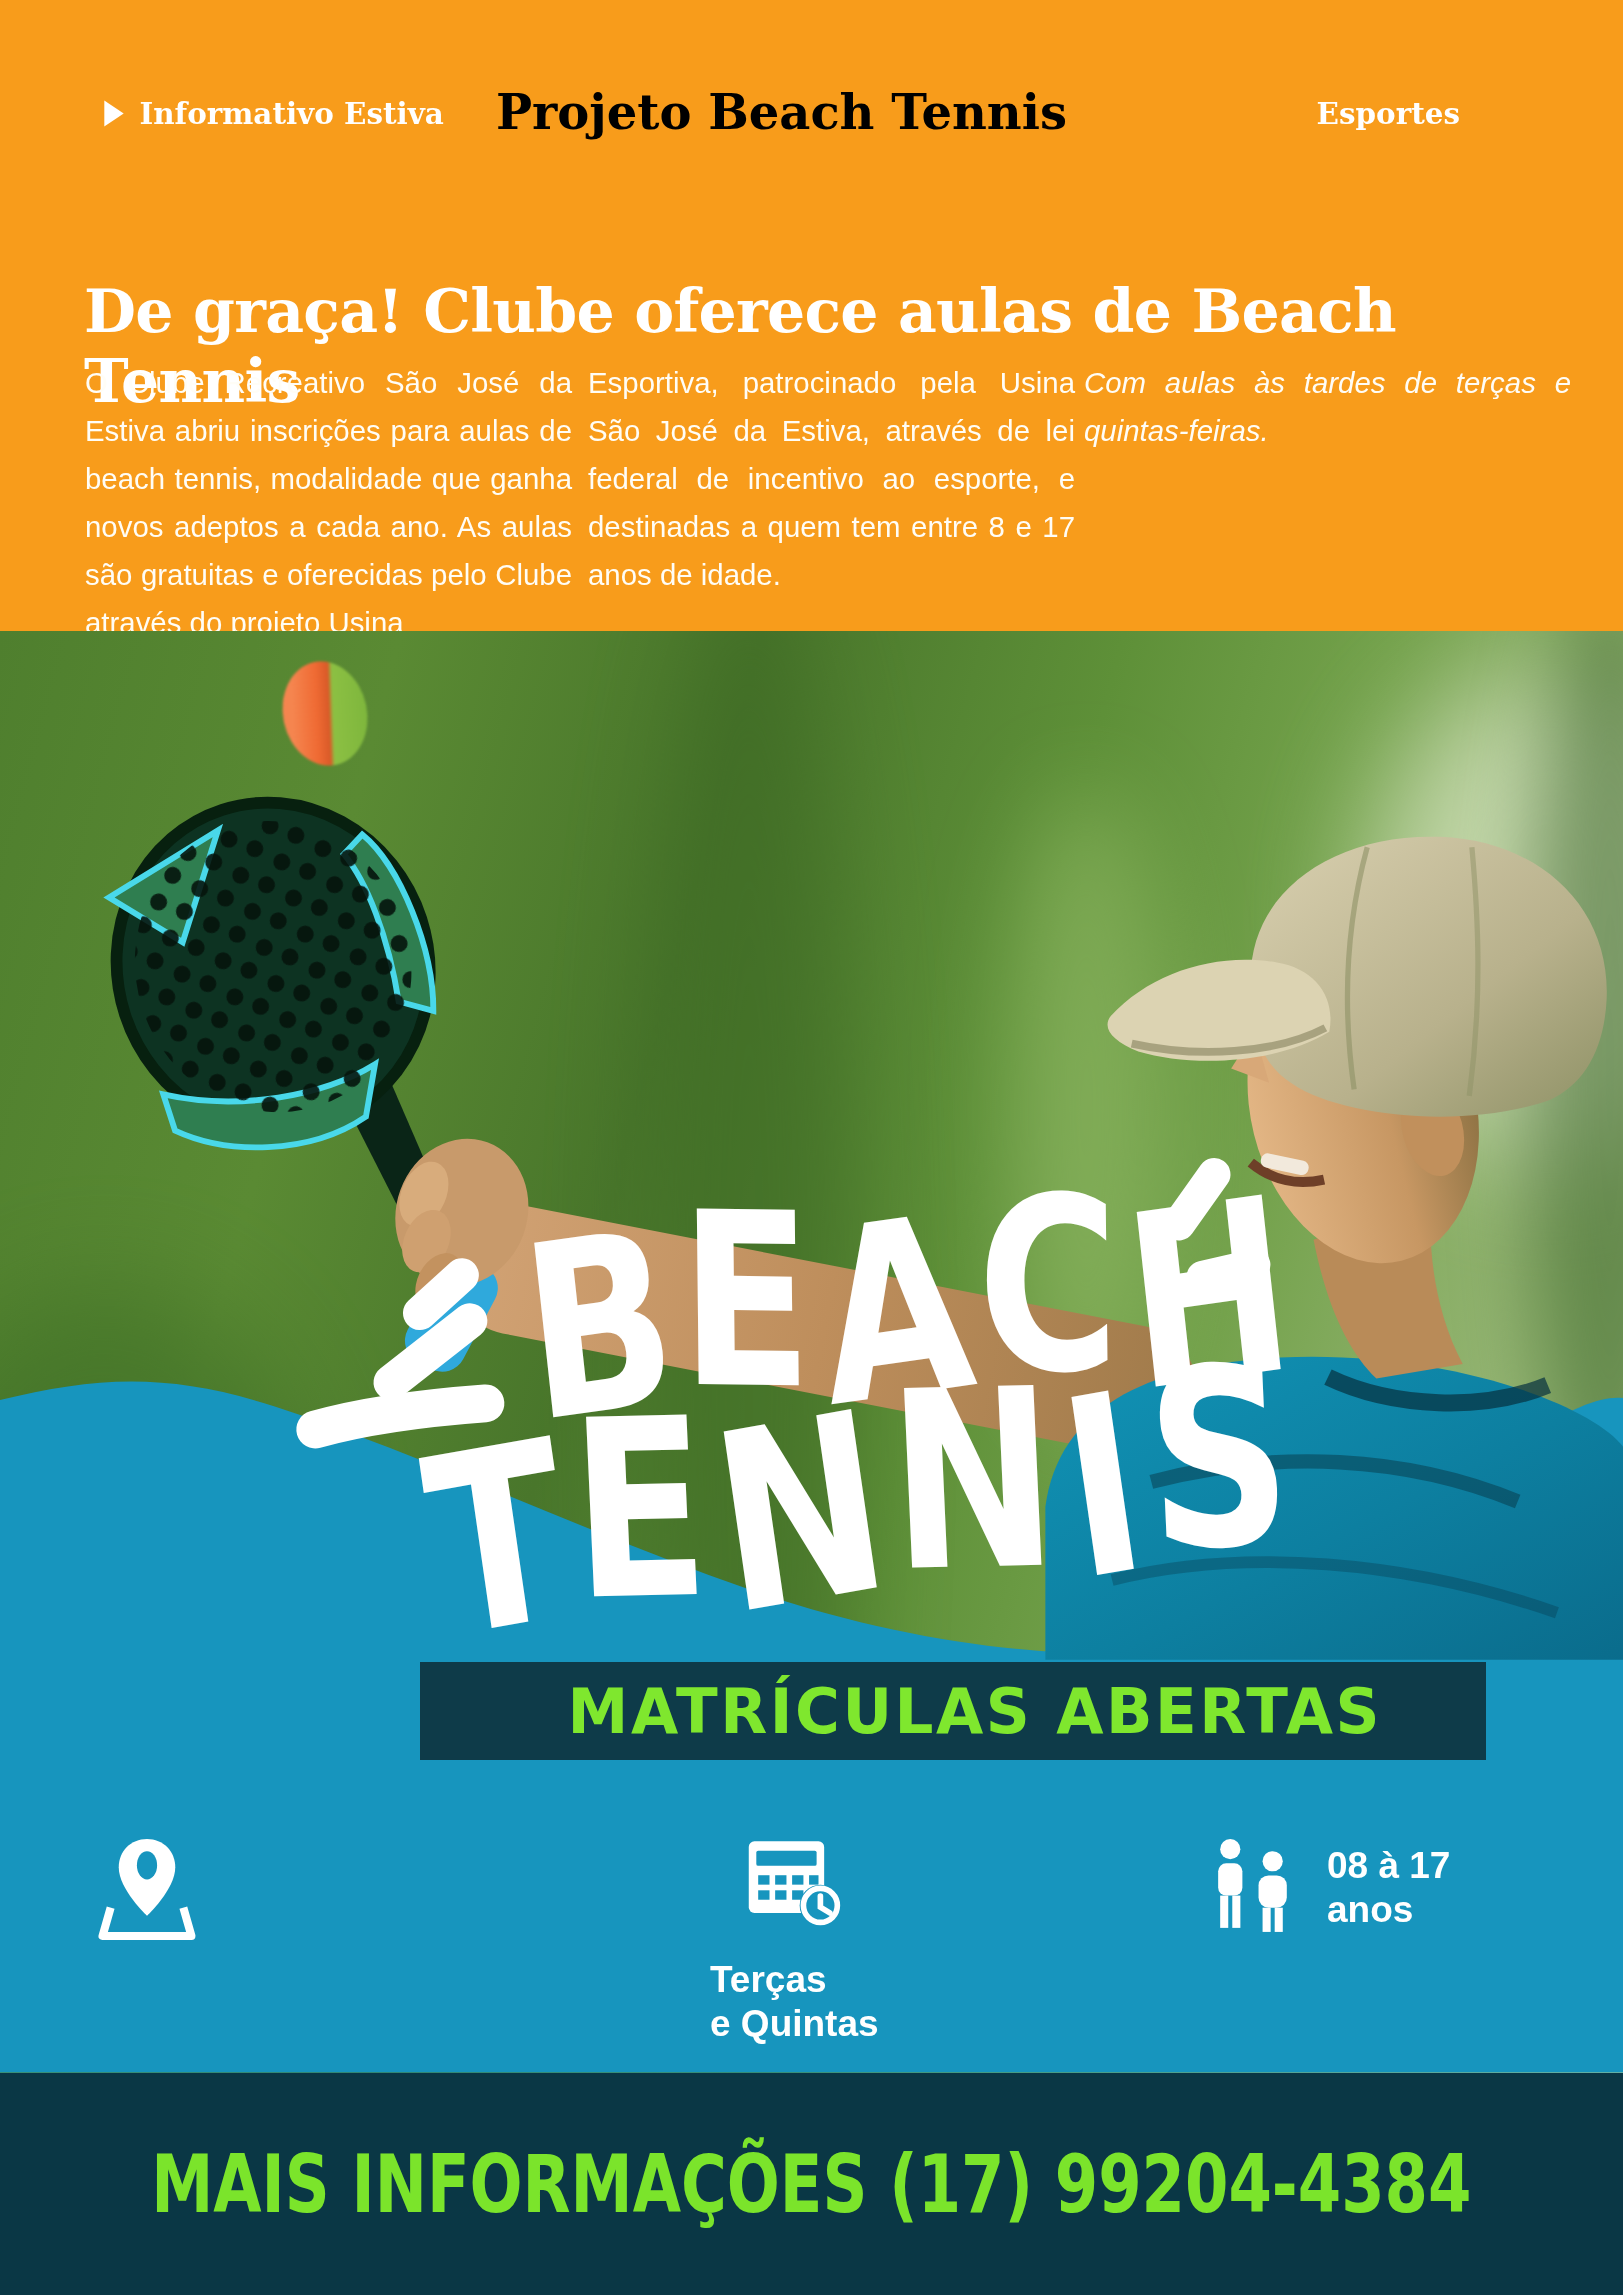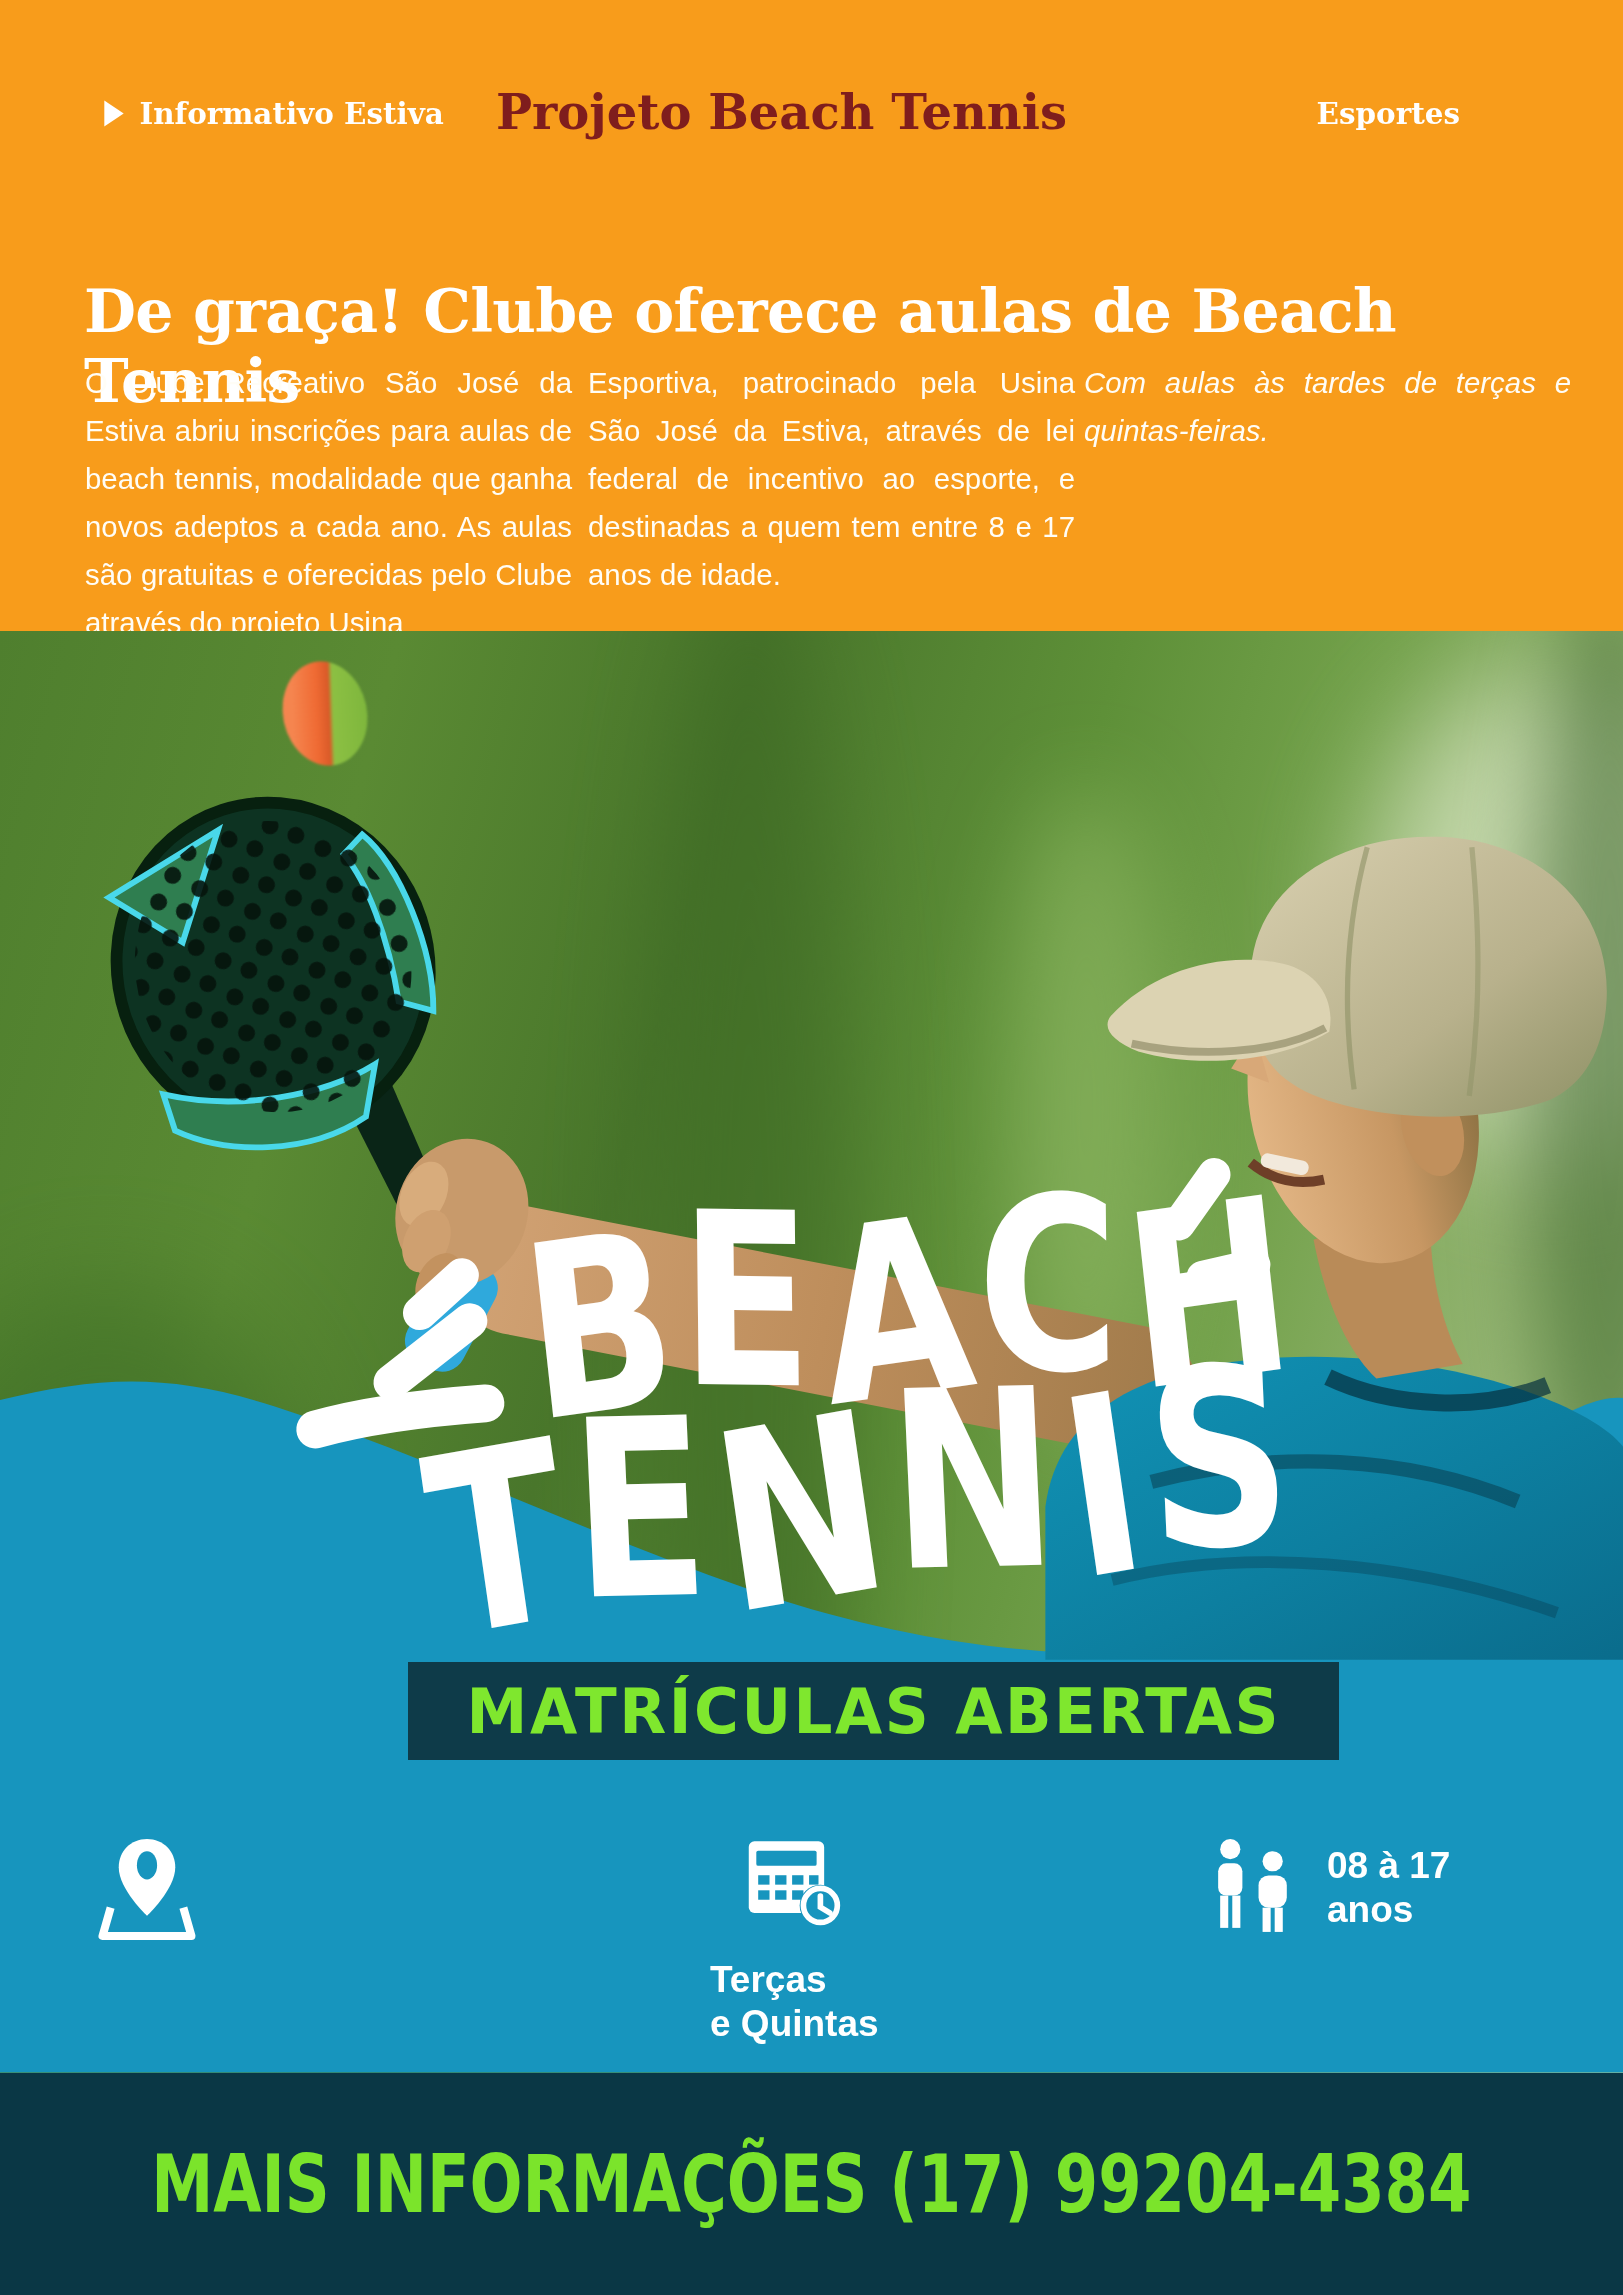--- a/index.html
+++ b/index.html
@@ -5,21 +5,21 @@
   html,body{margin:0;padding:0;background:#e8e8e8;}
   .page{position:relative;width:1623px;height:2295px;margin:0 auto;overflow:hidden;
         font-family:"Liberation Sans","DejaVu Sans",sans-serif;background:#F89C1B;}
 
   
   .orange{position:absolute;left:0;top:0;width:1623px;height:631px;background:#F89C1B;}
   .masthead{position:absolute;left:0;top:84px;width:1563px;height:79px;color:#fff;}
   .brand{position:absolute;left:103px;top:11.8px;display:flex;align-items:center;gap:14.4px;
          font-family:"DejaVu Serif","Liberation Serif",serif;font-weight:bold;font-size:29.4px;}
   .mast-title{position:absolute;left:0;top:0;width:100%;text-align:center;
-         font-family:"DejaVu Serif","Liberation Serif",serif;font-weight:bold;font-size:48px;color:#7f1d1d;}
+         font-family:"DejaVu Serif","Liberation Serif",serif;font-weight:bold;font-size:48px;color:#000000;}
   .mast-section{position:absolute;right:103px;top:11.8px;
          font-family:"DejaVu Serif","Liberation Serif",serif;font-weight:bold;font-size:29.4px;color:#fff;}
   .headline{position:absolute;left:84px;top:236px;width:1466px;
          font-family:"DejaVu Serif","Liberation Serif",serif;font-weight:bold;font-size:60px;
          letter-spacing:-0.7px;color:#fff;}
   .cols{position:absolute;left:0;top:359px;width:1623px;color:#FFFDF6;}
   .col{position:absolute;top:0;width:487px;font-size:29.4px;line-height:48px;text-align:justify;margin:0;}
   .col.c1{left:85px;}
   .col.c2{left:588px;}
   .col.c3{left:1084px;}
@@ -47,22 +47,22 @@
 
   
   .hero-word{position:absolute;z-index:6;color:#fff;font-family:"DejaVu Sans","Liberation Sans",sans-serif;
         font-weight:bold;white-space:nowrap;transform-origin:left top;}
   .hw1{left:518px;top:551px;font-size:241px;letter-spacing:10.5px;transform:rotate(-3deg) scaleX(.8);}
   .hw2{left:417px;top:764px;font-size:247px;letter-spacing:11.8px;transform:rotate(-5deg) scaleX(.8);}
   .hero-word span{display:inline-block;}
   .hero-word span.l0{transform:rotate(-4deg) translateY(7.9px);}
   .hero-word span.l1{transform:rotate(3deg) translateY(-9.2px);}
 
-  .badge{position:absolute;z-index:7;left:408px;top:1031px;width:931px;height:98px;background:#0E3B49;
-        display:flex;align-items:center;justify-content:center;}
+  .badge{position:absolute;z-index:7;left:420px;top:1031px;width:1022px;height:98px;background:#0E3B49;
+        display:flex;align-items:center;justify-content:center;padding-left:44px;}
   .badge span{font-family:"DejaVu Sans","Liberation Sans",sans-serif;font-weight:bold;font-size:63px;
         color:#7FE72E;letter-spacing:2.6px;transform:scaleX(.97);white-space:nowrap;}
 
   .info-item{position:absolute;z-index:7;top:1199px;height:115px;display:flex;align-items:center;gap:30px;color:#fff;}
   .ii1{left:98px;}
   .ii2{left:710px;flex-direction:column;}
   .ii3{left:1212px;}
   .info-text{font-weight:bold;font-size:37px;line-height:44px;white-space:nowrap;}
   .info-icon{flex:0 0 auto;}
 

